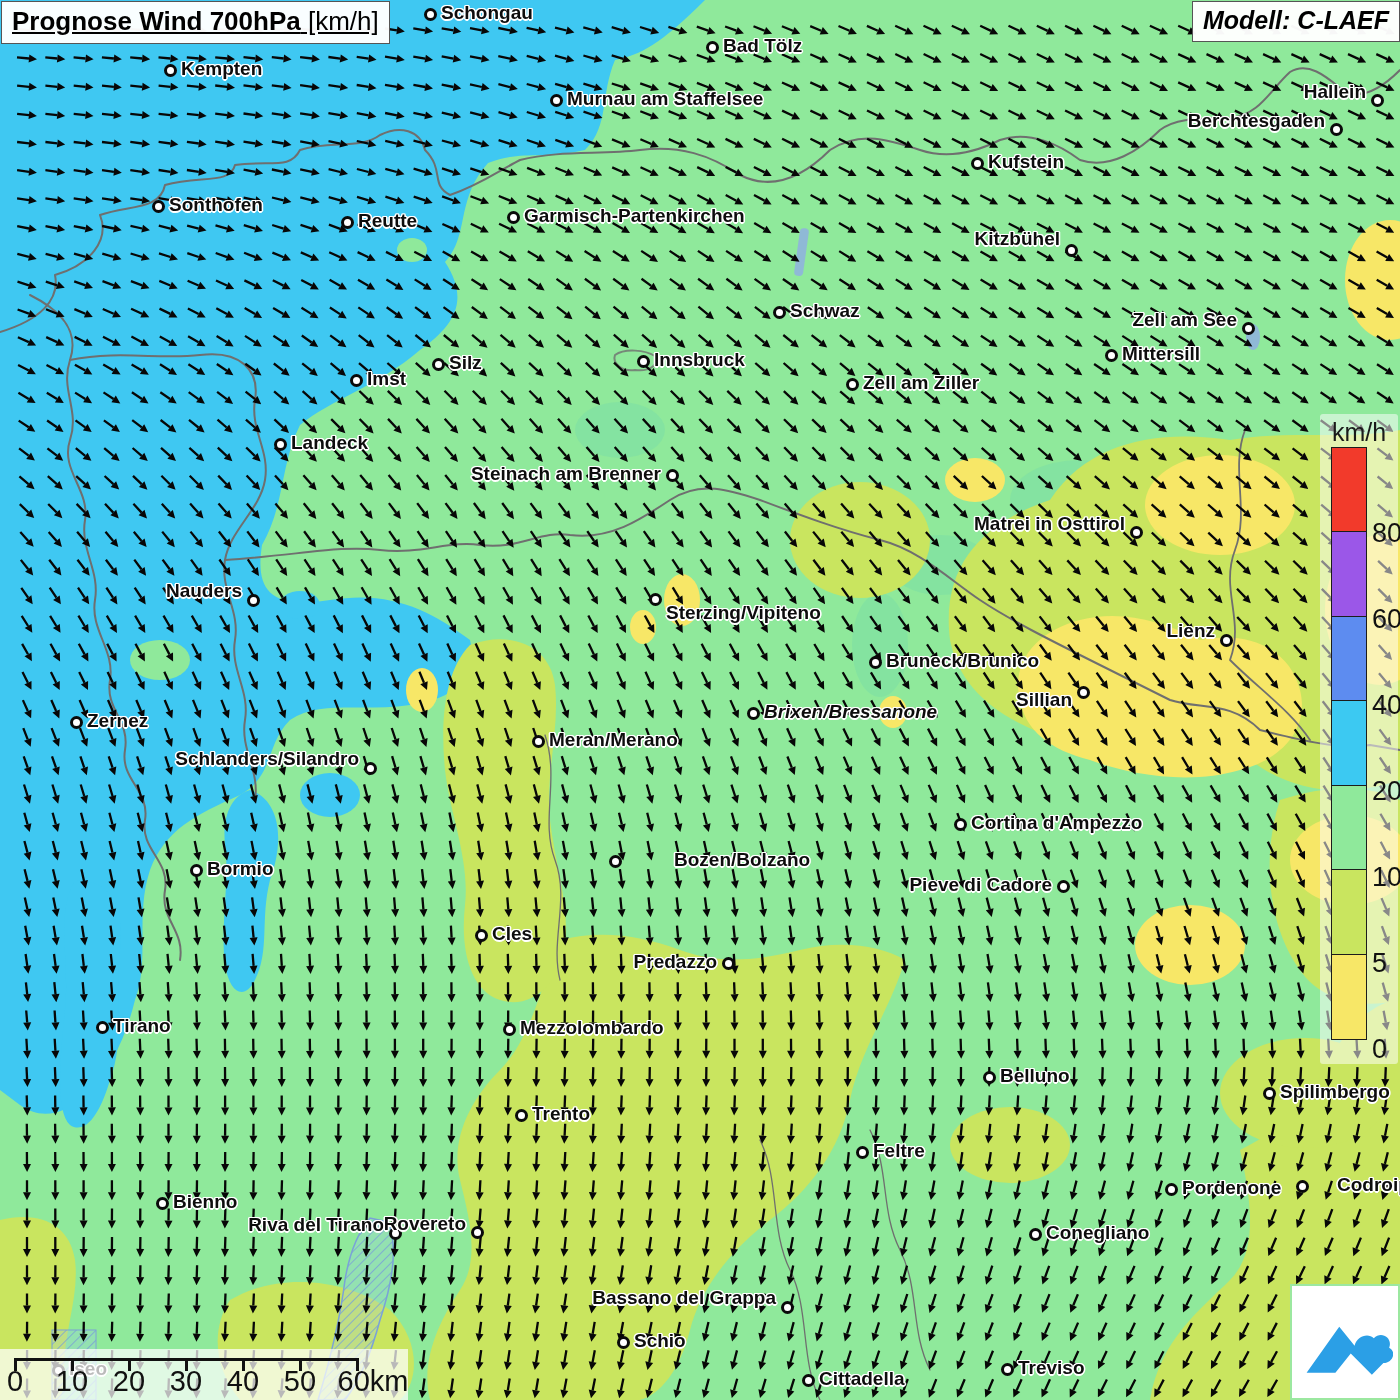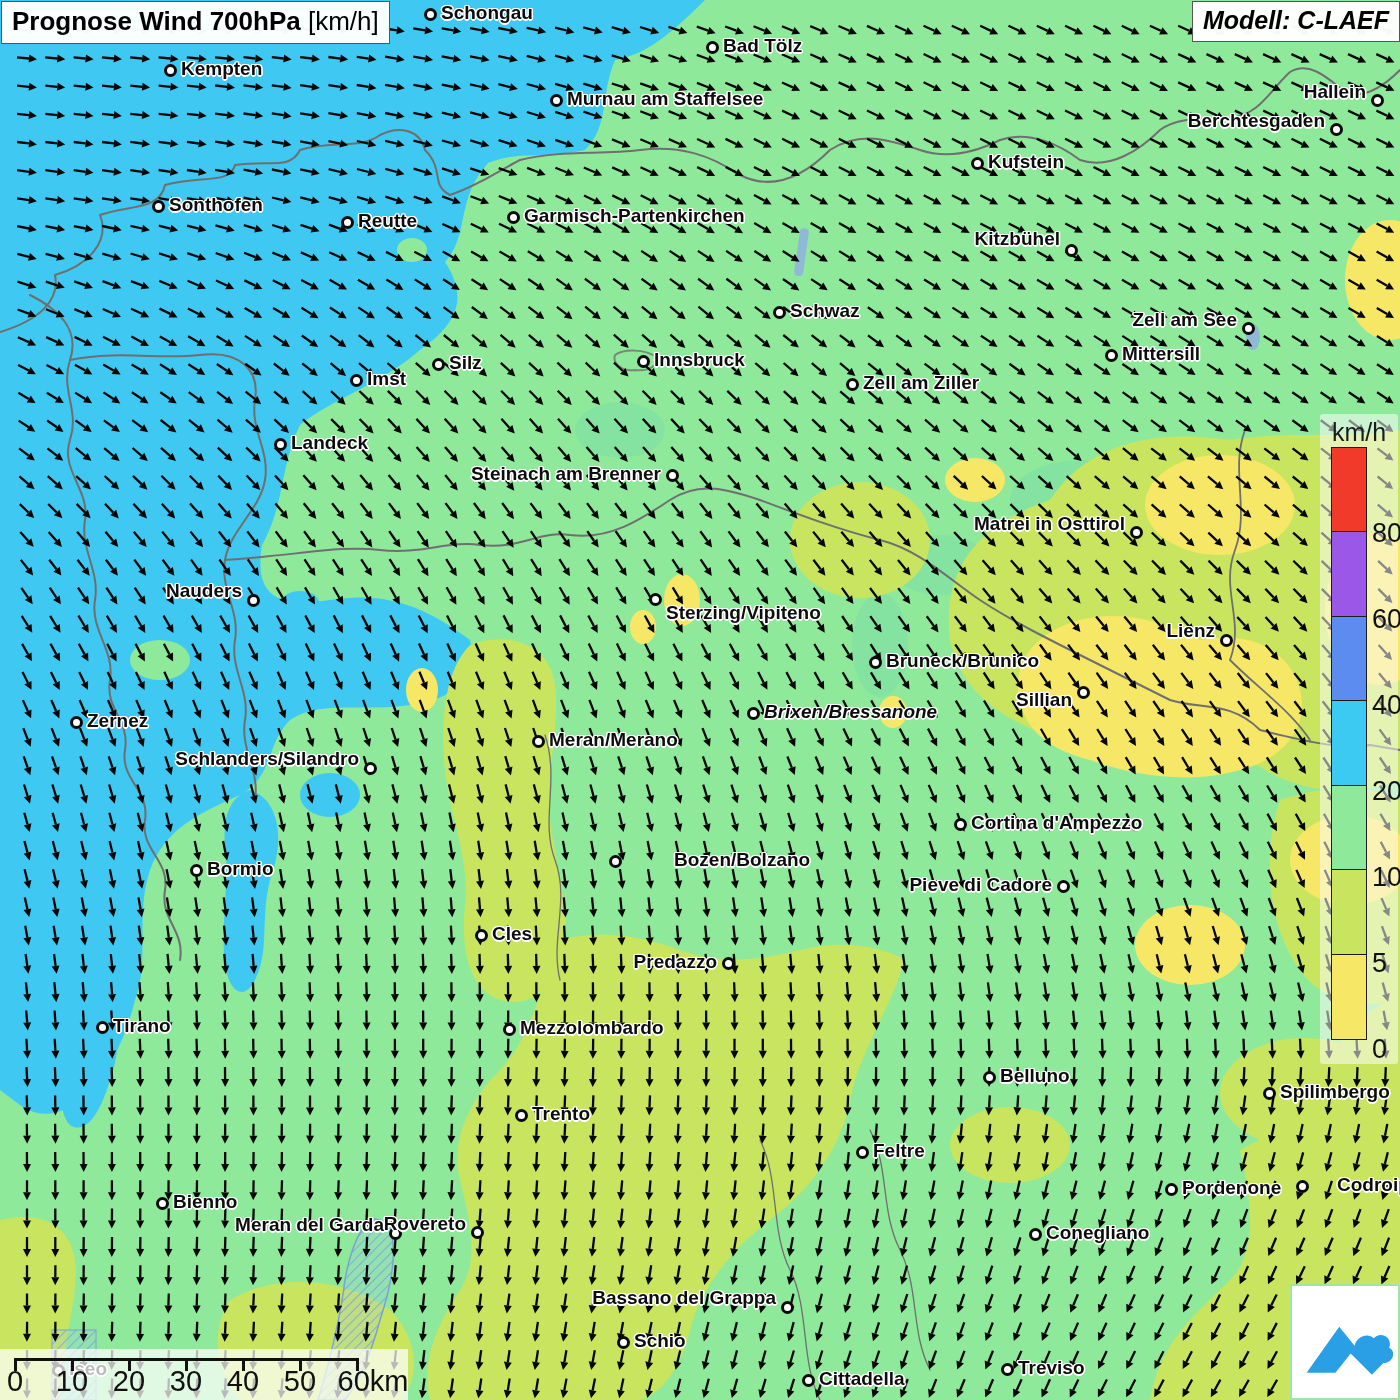--- a/index.html
+++ b/index.html
@@ -8,21 +8,21 @@
   #mapsvg{position:absolute;left:0;top:0;}
   .city-dot{position:absolute;width:13px;height:13px;border-radius:50%;
     background:#fff;border:3px solid #0a0a0a;box-sizing:border-box;}
   .city-label{position:absolute;font-size:19px;font-weight:bold;color:#0d0d0d;white-space:nowrap;
     text-shadow:1.5px 0 0 #fff,-1.5px 0 0 #fff,0 1.5px 0 #fff,0 -1.5px 0 #fff,
       1px 1px 0 #fff,-1px -1px 0 #fff,1px -1px 0 #fff,-1px 1px 0 #fff;}
   
   .info-box{position:absolute;background:rgba(255,255,255,0.97);border:1px solid #555;
     padding:4px 10px 6px 10px;}
   #title-box{left:1px;top:1px;}
-  #title-line1{font-size:26px;line-height:1.2;color:#000;}
+  #title-line1{font-size:26px;line-height:1.2;color:#000;text-decoration:underline;}
   #title-line1 .t-bold{font-weight:bold;}
   #title-line2{font-size:25px;font-style:italic;color:#000;line-height:1.2;}
   #model-box{right:0;top:1px;font-weight:bold;}
   #model-label{font-size:25px;font-style:italic;color:#000;}
   
   #legend-backdrop{position:absolute;left:1320px;top:414px;width:78px;height:650px;
     background:rgba(255,255,255,0.52);border-radius:3px;}
   #legend-title{position:absolute;left:1322px;top:418px;width:74px;text-align:center;
     font-size:25px;color:#1a1a1a;}
   #legend-bar{position:absolute;left:1331px;top:448px;width:36px;}
@@ -247,21 +247,21 @@
       <div class="city-label" style="top: 1103px; left: 532px;">Trento</div>
       <div class="city-dot" style="left: 855.5px; top: 1145.5px;"></div>
       <div class="city-label" style="top: 1140px; left: 873px;">Feltre</div>
       <div class="city-dot" style="left: 1164.5px; top: 1182.5px;"></div>
       <div class="city-label" style="top: 1177px; left: 1182px;">Pordenone</div>
       <div class="city-dot" style="left: 1295.5px; top: 1179.5px;"></div>
       <div class="city-label" style="top: 1174px; left: 1313px; padding-left: 24px;">Codroipo</div>
       <div class="city-dot" style="left: 155.5px; top: 1196.5px;"></div>
       <div class="city-label" style="top: 1191px; left: 173px;">Bienno</div>
       <div class="city-dot" style="left: 388.5px; top: 1226.5px;"></div>
-      <div class="city-label" style="top: 1214px; right: 1016px;">Meran del Garda</div>
+      <div class="city-label" style="top: 1214px; right: 1016px;">Riva del Tirano</div>
       <div class="city-dot" style="left: 470.5px; top: 1225.5px;"></div>
       <div class="city-label" style="top: 1213px; right: 934px;">Rovereto</div>
       <div class="city-dot" style="left: 1028.5px; top: 1227.5px;"></div>
       <div class="city-label" style="top: 1222px; left: 1046px;">Conegliano</div>
       <div class="city-dot" style="left: 780.5px; top: 1300.5px;"></div>
       <div class="city-label" style="top: 1287px; right: 624px;">Bassano del Grappa</div>
       <div class="city-dot" style="left: 616.5px; top: 1335.5px;"></div>
       <div class="city-label" style="top: 1330px; left: 634px;">Schio</div>
       <div class="city-dot" style="left: 51.5px; top: 1363.5px;"></div>
       <div class="city-label" style="top: 1358px; left: 69px;">Iseo</div>

